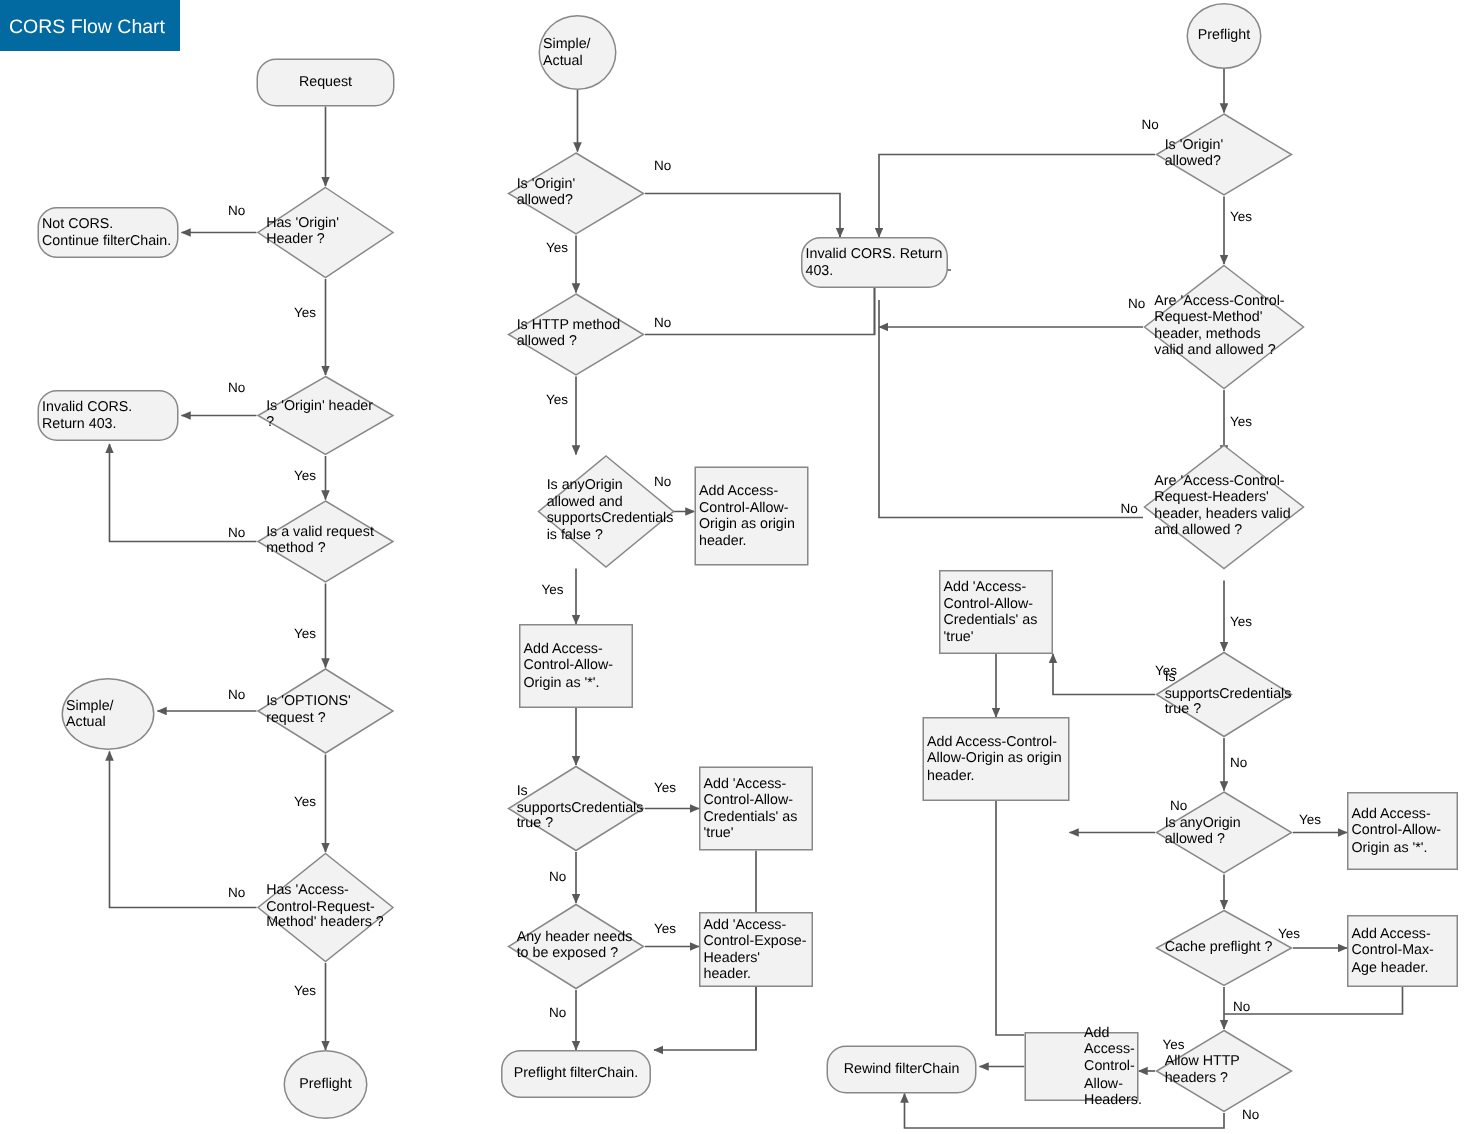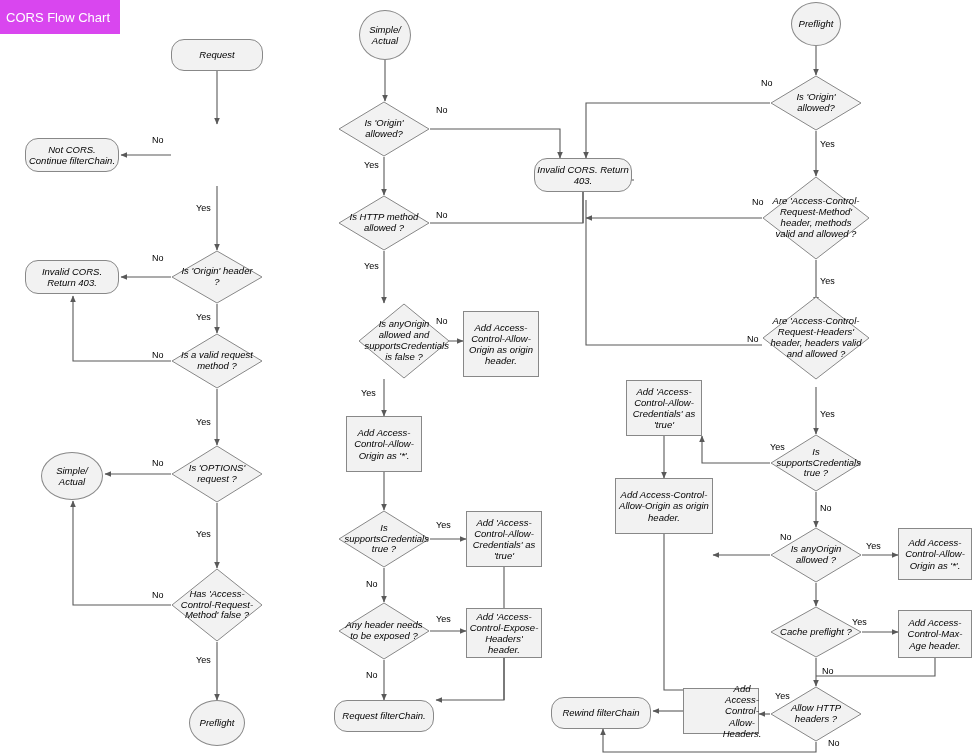--- a/index.html
+++ b/index.html
@@ -10,45 +10,44 @@
     position:relative;
     overflow:hidden;
   }
   #canvas{position:absolute;left:0;top:0;width:976px;height:756px;}
   svg.lines{position:absolute;left:0;top:0;width:976px;height:756px;pointer-events:none;}
 
   .node{
     position:absolute;
     box-sizing:border-box;
     display:flex;align-items:center;justify-content:center;
-    text-align:center;
+    text-align:left;
     font-size:9.5px;
     line-height:1.18;
     color:#000;
     background:#f2f2f2;
     border:1px solid #888;
     padding:2px;
     z-index:2;
-    font-style:italic;
   }
   .rect{border-radius:0;}
   .round{border-radius:13px;}
   .ellipse{border-radius:50%;}
   .diamond{
     background:transparent;border:none;padding:0;
   }
   .diamond .dshape{
     position:absolute;left:0;top:0;width:100%;height:100%;
   }
   .diamond .dlabel{
     position:relative;z-index:3;width:86%;font-size:9.5px;line-height:1.15;
   }
   .title{
     position:absolute;left:0;top:0;width:120px;height:34px;
-    background:#d946ef;color:#fff;
+    background:#0369a1;color:#fff;
     display:flex;align-items:center;
     padding-left:6px;
     font-size:13px;
     box-sizing:border-box;
     z-index:5;
   }
   .elabel{
     position:absolute;
     font-size:9px;
     color:#000;
@@ -119,20 +118,26 @@
       <path d="M683,711 L653,711"></path>
       <path d="M816,742 L816,752 L603,752 L603,729"></path>
       <path d="M664,534 L664,690 L683,690" marker-end="none"></path>
     </g>
   </svg>
 
   <div class="node round" style="left:171px;top:39px;width:92px;height:32px;">
       <span>Request</span>
     </div>
 
+  <div class="node diamond" style="left:171px;top:124px;width:92px;height:62px;">
+    <svg class="dshape" viewBox="0 0 92 62" preserveAspectRatio="none">
+        <polygon points="46,1 91,31 46,61 1,31" fill="#f2f2f2" stroke="#888" stroke-width="1"></polygon>
+      </svg>
+    <span class="dlabel">Has 'Origin' Header ?</span>
+  </div>
 
   <div class="node round" style="left:25px;top:138px;width:94px;height:34px;">
       <span>Not CORS. Continue filterChain.</span>
     </div>
 
   <div class="node diamond" style="left:171px;top:250px;width:92px;height:54px;">
     <svg class="dshape" viewBox="0 0 92 54" preserveAspectRatio="none">
         <polygon points="46,1 91,27 46,53 1,27" fill="#f2f2f2" stroke="#888" stroke-width="1"></polygon>
       </svg>
     <span class="dlabel">Is 'Origin' header ?</span>
@@ -157,21 +162,21 @@
   </div>
 
   <div class="node ellipse" style="left:41px;top:452px;width:62px;height:48px;">
       <span>Simple/ Actual</span>
     </div>
 
   <div class="node diamond" style="left:171px;top:568px;width:92px;height:74px;">
     <svg class="dshape" viewBox="0 0 92 74" preserveAspectRatio="none">
         <polygon points="46,1 91,37 46,73 1,37" fill="#f2f2f2" stroke="#888" stroke-width="1"></polygon>
       </svg>
-    <span class="dlabel">Has 'Access-Control-Request-Method' false ?</span>
+    <span class="dlabel">Has 'Access-Control-Request-Method' headers ?</span>
   </div>
 
   <div class="node ellipse" style="left:189px;top:700px;width:56px;height:46px;">
       <span>Preflight</span>
     </div>
 
   <div class="node ellipse" style="left:359px;top:10px;width:52px;height:50px;">
       <span>Simple/ Actual</span>
     </div>
 
@@ -222,21 +227,21 @@
     <svg class="dshape" viewBox="0 0 92 58" preserveAspectRatio="none">
         <polygon points="46,1 91,29 46,57 1,29" fill="#f2f2f2" stroke="#888" stroke-width="1"></polygon>
       </svg>
     <span class="dlabel">Any header needs to be exposed ?</span>
   </div>
 
   <div class="node rect" style="left:466px;top:608px;width:76px;height:50px;">
       <span>Add 'Access-Control-Expose-Headers' header.</span>
     </div>
   <div class="node round" style="left:334px;top:700px;width:100px;height:32px;">
-      <span>Request filterChain.</span>
+      <span>Preflight filterChain.</span>
     </div>
 
   <div class="node ellipse" style="left:791px;top:2px;width:50px;height:44px;">
       <span>Preflight</span>
     </div>
 
   <div class="node diamond" style="left:770px;top:75px;width:92px;height:56px;">
     <svg class="dshape" viewBox="0 0 92 56" preserveAspectRatio="none">
         <polygon points="46,1 91,28 46,55 1,28" fill="#f2f2f2" stroke="#888" stroke-width="1"></polygon>
       </svg>

